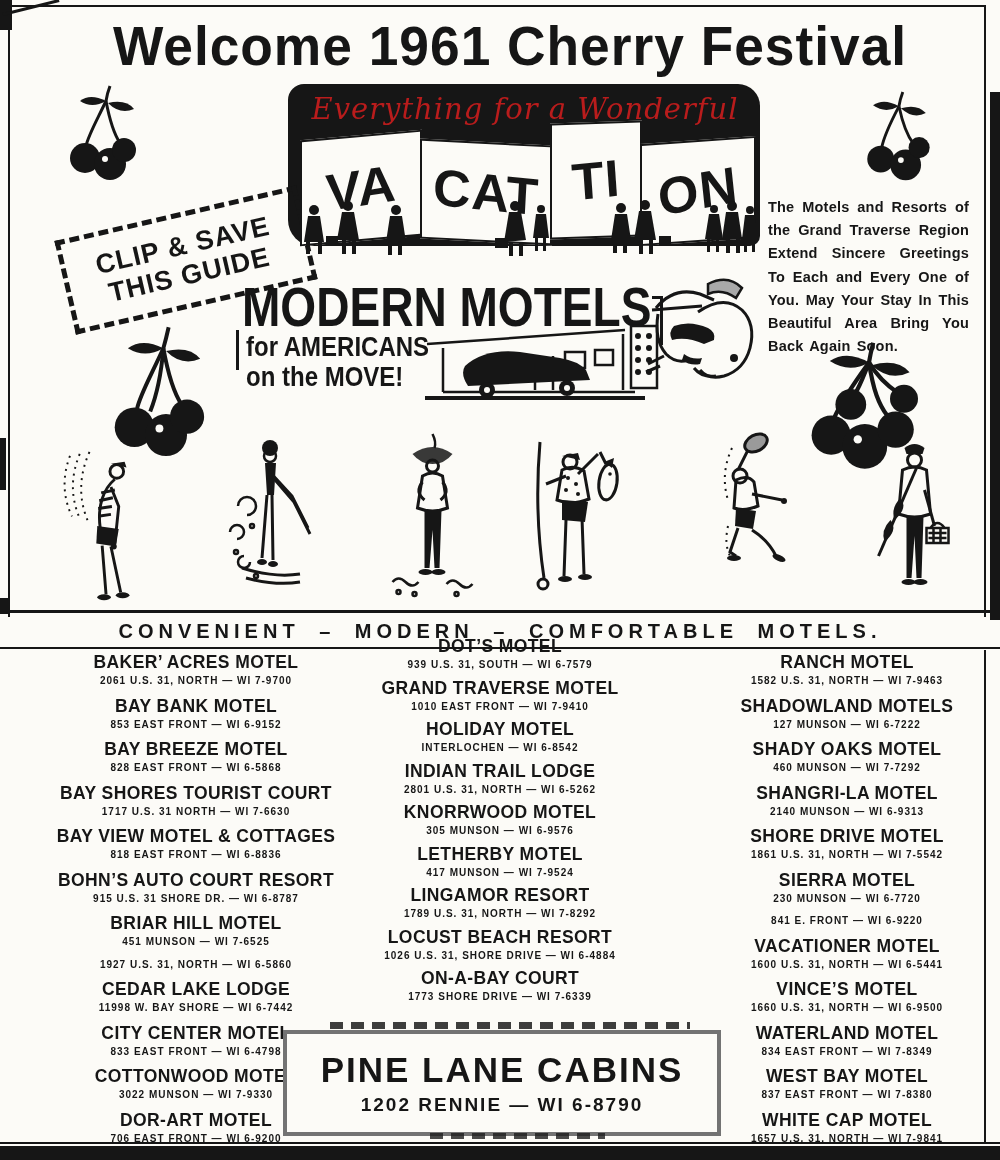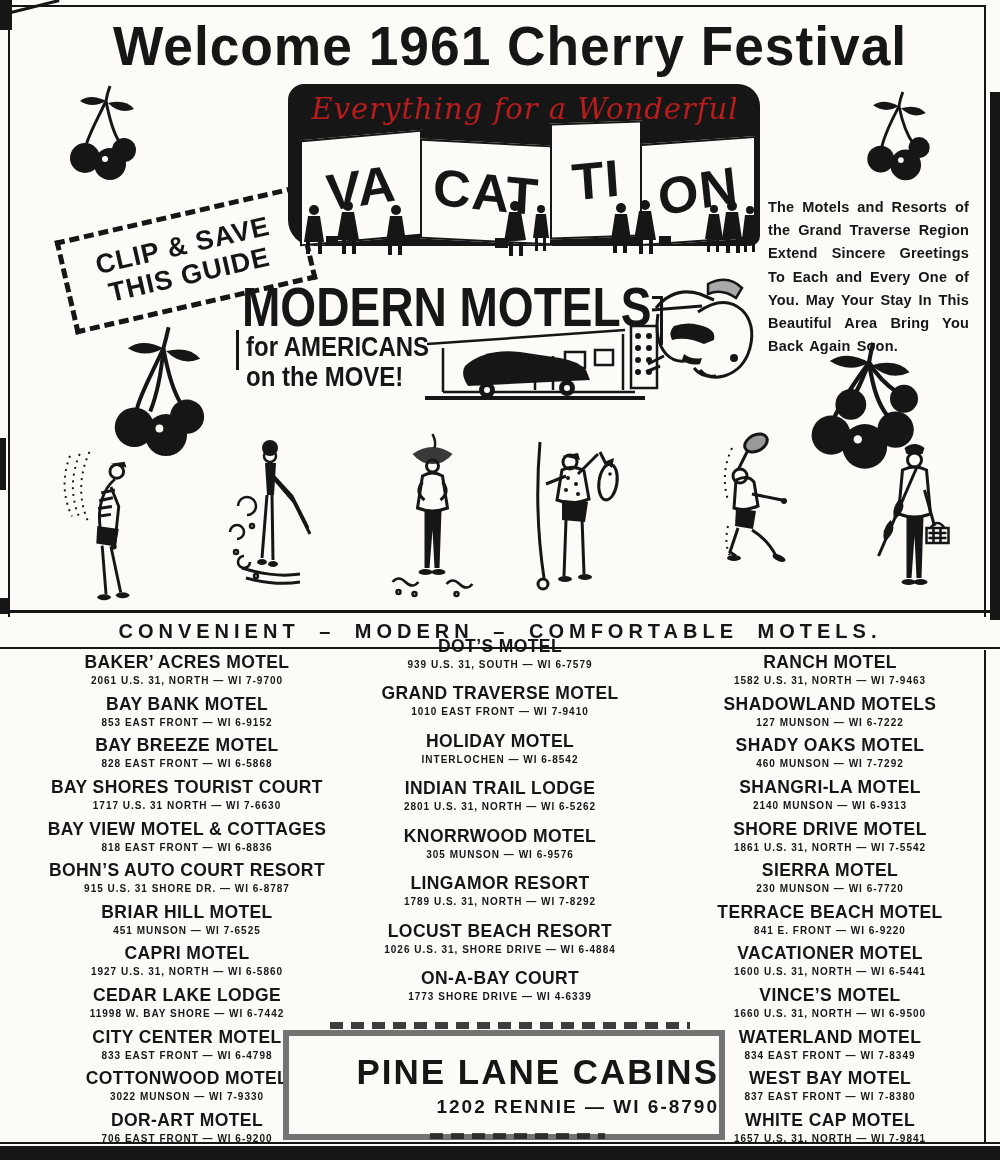--- a/index.html
+++ b/index.html
@@ -49,30 +49,30 @@
   .greeting{left:768px;top:196px;width:201px;font-size:14.5px;font-weight:bold;
             line-height:1.6;text-align:justify;letter-spacing:.2px;word-spacing:2px;}
 
   
   .rule{background:#161616;}
   .divider-text{left:0;top:614px;width:1000px;text-align:center;font-size:20px;font-weight:bold;
                 letter-spacing:5px;word-spacing:9px;line-height:34px;}
 
   
   .col{display:flex;flex-direction:column;justify-content:space-between;}
-  .col-left{left:37px;top:652px;width:300px;height:492px;}
+  .col-left{left:46px;top:652px;width:300px;height:492px;}
   .col-mid{left:345px;top:636px;width:310px;height:366px;}
-  .col-right{left:680px;top:652px;width:300px;height:492px;}
+  .col-right{left:697px;top:652px;width:300px;height:492px;}
   .entry{text-align:center;}
   .entry-name{font-size:17.5px;font-weight:bold;letter-spacing:.4px;white-space:nowrap;}
   .entry-info{font-size:10px;font-weight:bold;letter-spacing:1px;margin-top:2px;white-space:nowrap;}
 
   
   .pine-box{left:283px;top:1030px;width:430px;height:98px;background:#fcfbf7;
-            border:6px solid #737373;z-index:6;text-align:right;}
+            border:4px solid #737373;z-index:6;text-align:center;}
   .pine-name{font-size:35px;font-weight:bold;letter-spacing:2px;margin-top:16px;}
   .pine-info{font-size:19px;font-weight:bold;letter-spacing:2px;margin-top:4px;}
 
   
   .frag{height:7px;z-index:7;
         background:repeating-linear-gradient(90deg,#1c1c1c 0 13px,transparent 13px 21px);}
   .frag-top{left:330px;top:1022px;width:360px;opacity:.85;}
   .frag-bot{left:430px;top:1133px;width:175px;height:6px;opacity:.8;}
 
   
@@ -460,21 +460,20 @@
         <div class="entry-name">BOHN’S AUTO COURT RESORT</div>
         <div class="entry-info">915 U.S. 31 SHORE DR. — WI 6-8787</div>
       </div>
 
       <div class="entry">
         <div class="entry-name">BRIAR HILL MOTEL</div>
         <div class="entry-info">451 MUNSON — WI 7-6525</div>
       </div>
 
       <div class="entry">
-        <div class="entry-name">CAPRI MOTEL</div>
         <div class="entry-info">1927 U.S. 31, NORTH — WI 6-5860</div>
       </div>
 
       <div class="entry">
         <div class="entry-name">CEDAR LAKE LODGE</div>
         <div class="entry-info">11998 W. BAY SHORE — WI 6-7442</div>
       </div>
 
       <div class="entry">
         <div class="entry-name">CITY CENTER MOTEL</div>
@@ -512,34 +511,38 @@
       <div class="entry">
         <div class="entry-name">INDIAN TRAIL LODGE</div>
         <div class="entry-info">2801 U.S. 31, NORTH — WI 6-5262</div>
       </div>
 
       <div class="entry">
         <div class="entry-name">KNORRWOOD MOTEL</div>
         <div class="entry-info">305 MUNSON — WI 6-9576</div>
       </div>
 
+      <div class="entry">
+        <div class="entry-name">LETHERBY MOTEL</div>
+        <div class="entry-info">417 MUNSON — WI 7-9524</div>
+      </div>
 
       <div class="entry">
         <div class="entry-name">LINGAMOR RESORT</div>
         <div class="entry-info">1789 U.S. 31, NORTH — WI 7-8292</div>
       </div>
 
       <div class="entry">
         <div class="entry-name">LOCUST BEACH RESORT</div>
         <div class="entry-info">1026 U.S. 31, SHORE DRIVE — WI 6-4884</div>
       </div>
 
       <div class="entry">
         <div class="entry-name">ON-A-BAY COURT</div>
-        <div class="entry-info">1773 SHORE DRIVE — WI 4-6339</div>
+        <div class="entry-info">1773 SHORE DRIVE — WI 7-6339</div>
       </div>
     </div>
 
   <div class="abs col col-right">
 
       <div class="entry">
         <div class="entry-name">RANCH MOTEL</div>
         <div class="entry-info">1582 U.S. 31, NORTH — WI 7-9463</div>
       </div>
 
@@ -562,21 +565,20 @@
         <div class="entry-name">SHORE DRIVE MOTEL</div>
         <div class="entry-info">1861 U.S. 31, NORTH — WI 7-5542</div>
       </div>
 
       <div class="entry">
         <div class="entry-name">SIERRA MOTEL</div>
         <div class="entry-info">230 MUNSON — WI 6-7720</div>
       </div>
 
       <div class="entry">
-        <div class="entry-name">TERRACE BEACH MOTEL</div>
         <div class="entry-info">841 E. FRONT — WI 6-9220</div>
       </div>
 
       <div class="entry">
         <div class="entry-name">VACATIONER MOTEL</div>
         <div class="entry-info">1600 U.S. 31, NORTH — WI 6-5441</div>
       </div>
 
       <div class="entry">
         <div class="entry-name">VINCE’S MOTEL</div>

